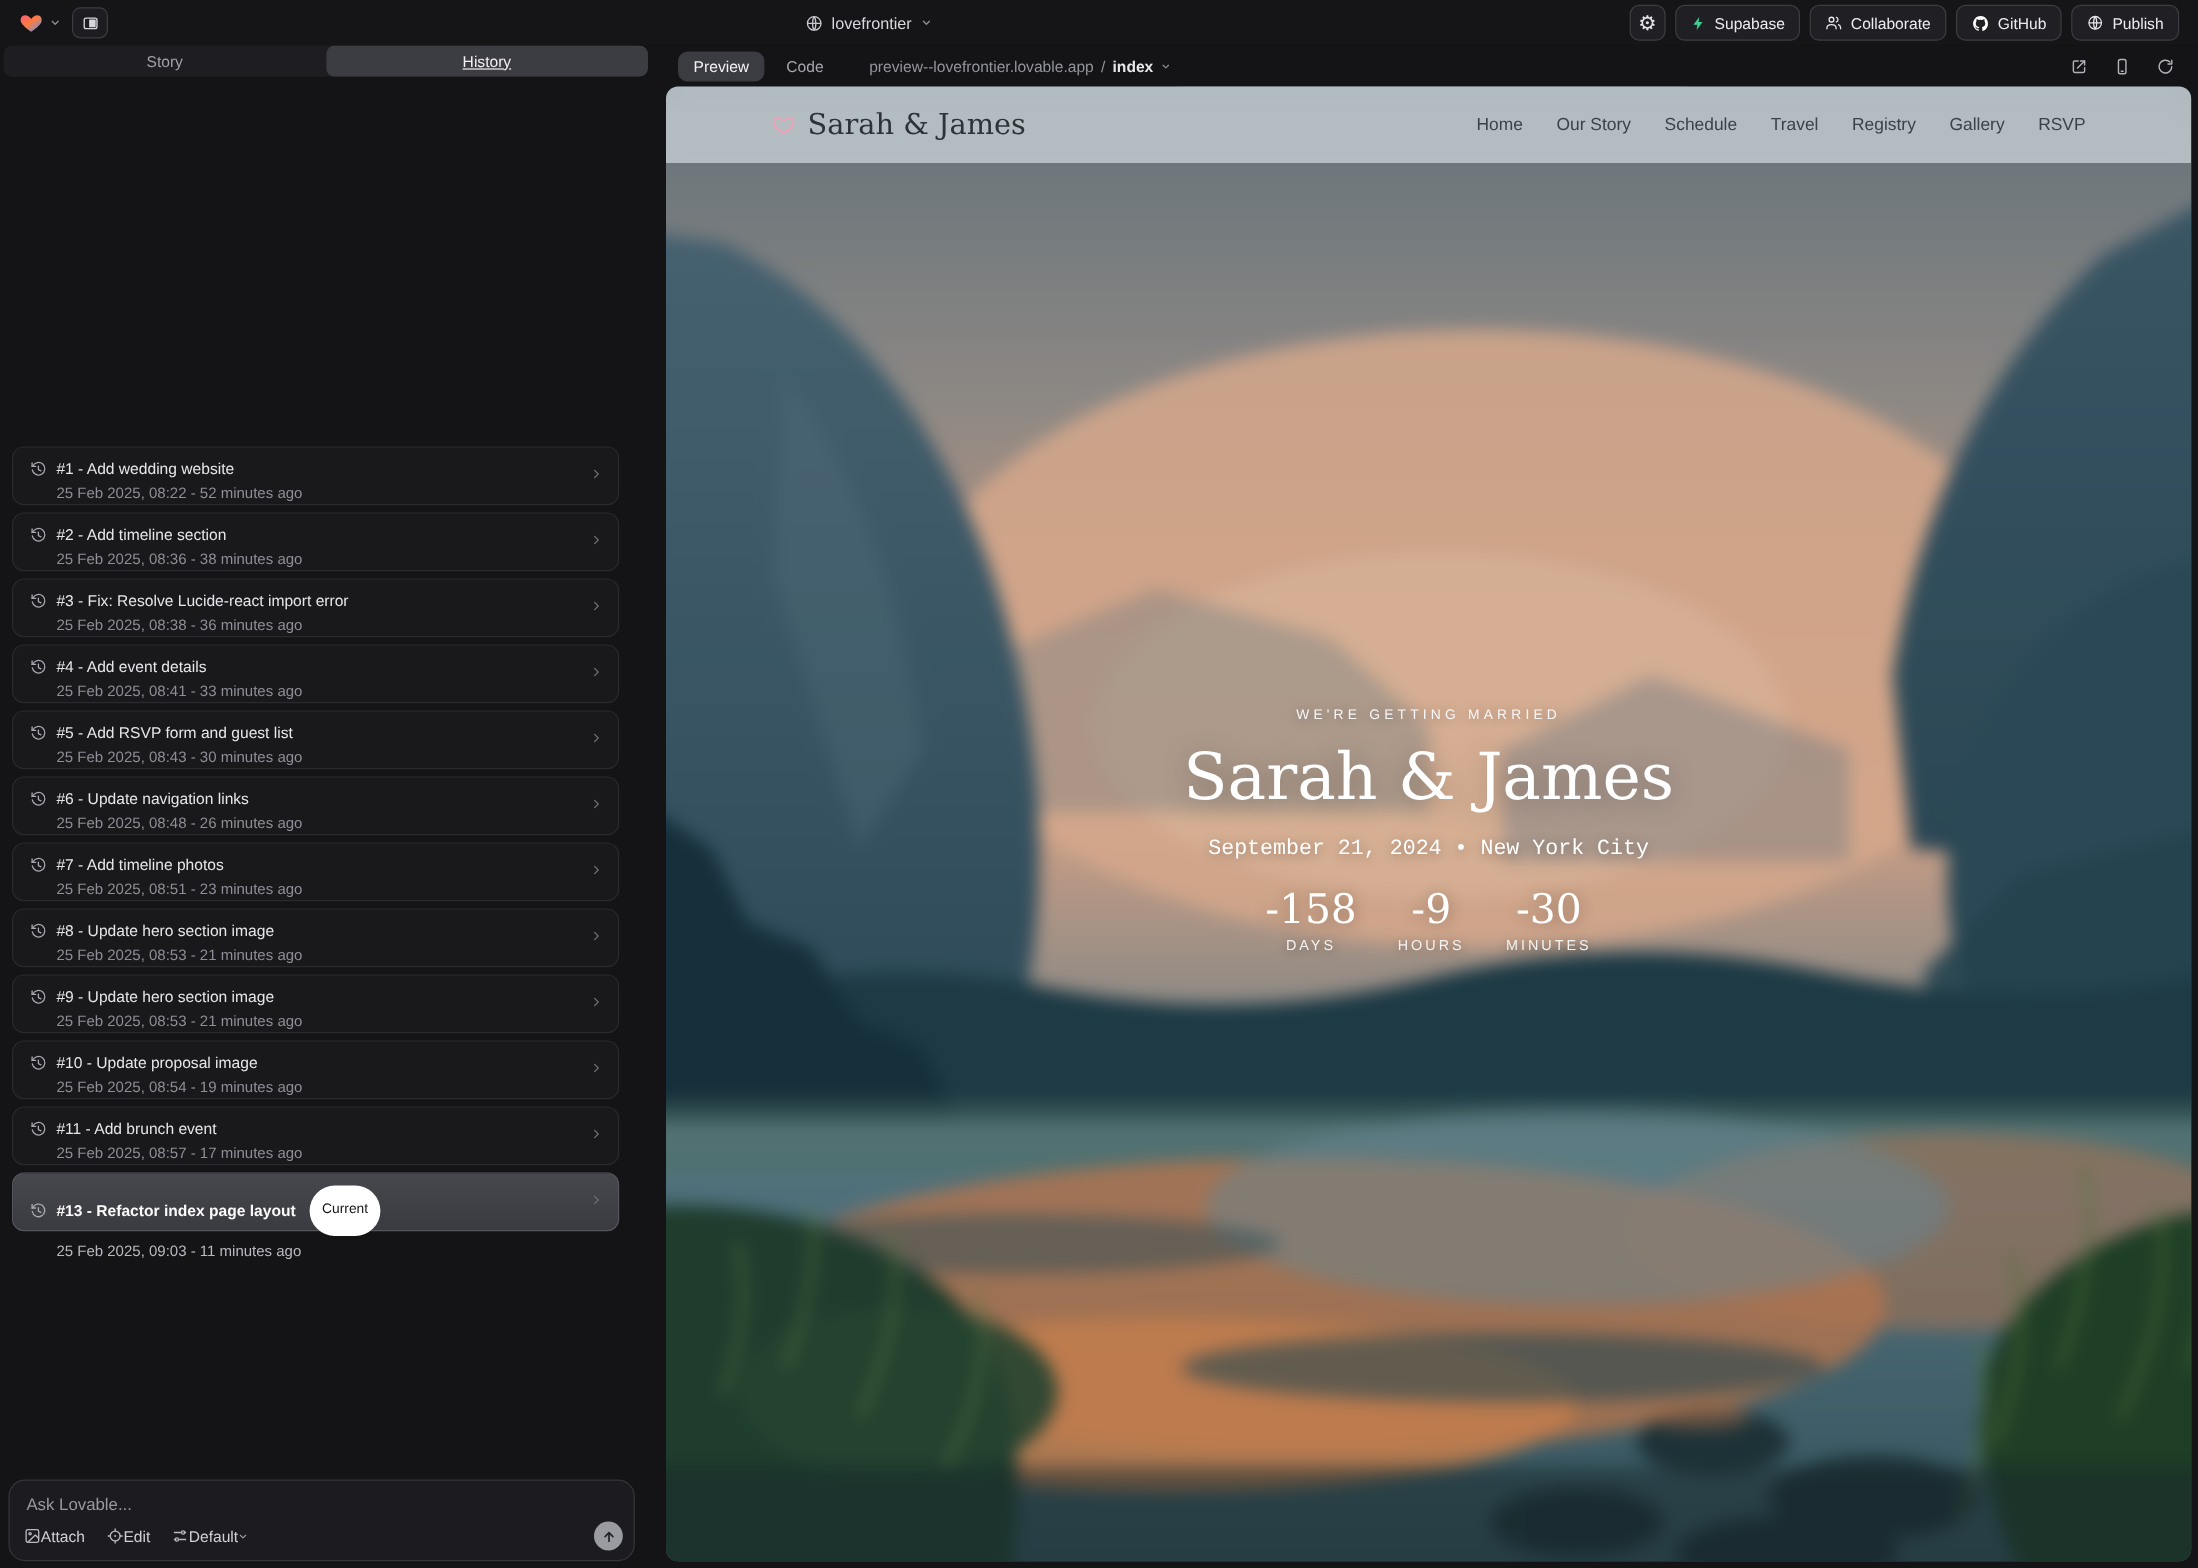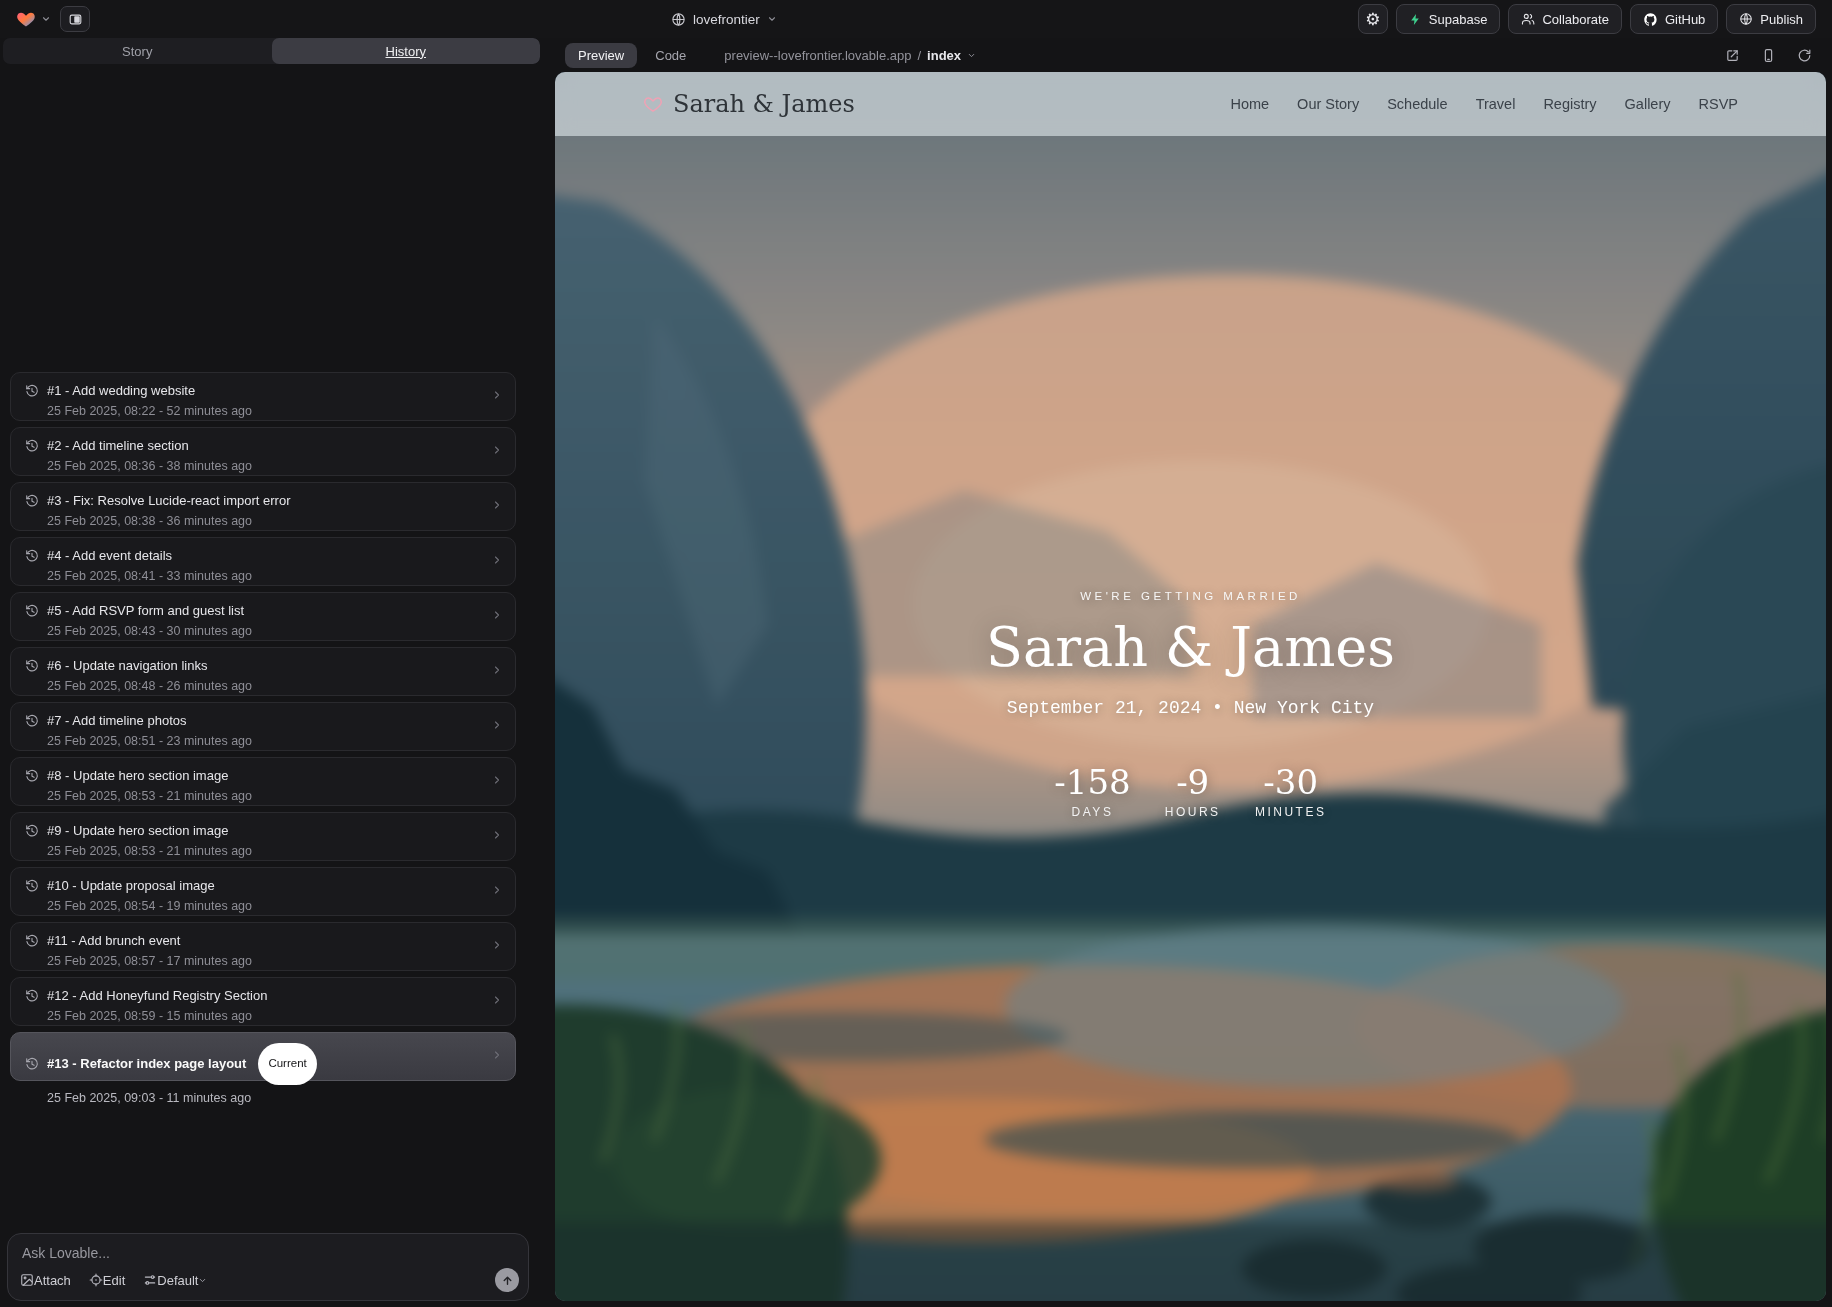--- a/index.html
+++ b/index.html
@@ -67,21 +67,21 @@
   .site-header{position:absolute;top:0;left:0;right:0;height:64px;display:flex;align-items:center;padding:0 88px;box-sizing:border-box;background:rgba(208,216,220,.72);backdrop-filter:blur(10px);z-index:3;}
   .brand{display:flex;align-items:center;gap:10px;font-family:"DejaVu Serif",serif;font-size:24px;color:#2e3338;cursor:pointer;}
   .brand .icon{color:#f0a2b5;}
   .nav{margin-left:auto;display:flex;gap:28px;}
   .nav a{font-size:14.5px;color:#3b424a;text-decoration:none;cursor:pointer;}
 
   .hero{position:absolute;left:0;right:0;top:518px;z-index:2;text-align:center;color:#ffffff;}
   .eyebrow{font-size:11.5px;letter-spacing:3.5px;color:#f7f7f7;text-shadow:0 1px 10px rgba(0,0,0,.35);}
   .hero-title{font-family:"DejaVu Serif",serif;font-size:54px;line-height:1.12;margin-top:16px;font-weight:400;text-shadow:0 2px 24px rgba(0,0,0,.3);}
   .hero-date{font-size:18px;margin-top:20px;text-shadow:0 1px 10px rgba(0,0,0,.35);font-family:Liberation Mono, monospace;}
-  .cd{display:flex;justify-content:center;gap:26px;margin-top:44px;}
+  .cd{display:flex;justify-content:center;gap:26px;margin-top:20px;}
   .cd-col{min-width:72px;}
   .cd-val{font-family:"DejaVu Serif",serif;font-size:34px;line-height:40px;text-shadow:0 1px 12px rgba(0,0,0,.35);}
   .cd-label{font-size:12px;letter-spacing:2.5px;margin-top:3px;color:#f2f2f2;text-shadow:0 1px 8px rgba(0,0,0,.35);}
 </style>
 </head>
 <body>
 
 <div class="topbar">
   <div class="tb-left">
     <div class="logo-menu">
@@ -389,39 +389,20 @@
 
     </div>
     <div class="h-time">25 Feb 2025, 08:57 - 17 minutes ago</div>
     <span class="icon h-chevron">
       <svg width="12" height="12" viewBox="0 0 24 24" fill="none" stroke="currentColor" stroke-width="2.2" stroke-linecap="round" stroke-linejoin="round">
             <path d="M9 6l6 6-6 6"></path>
           </svg>
     </span>
   </div>
 
-  <div class="h-item">
-    <div class="h-row">
-      <span class="icon h-icon">
-        <svg width="14" height="14" viewBox="0 0 24 24" fill="none" stroke="currentColor" stroke-width="1.9" stroke-linecap="round" stroke-linejoin="round">
-              <path d="M3 3v5h5"></path>
-              <path d="M3.3 13a9 9 0 1 0 .6-5.2L3 8"></path>
-              <path d="M12 7.5v5l3.6 1.8"></path>
-            </svg>
-      </span>
-      <span class="h-title">#12 - Add Honeyfund Registry Section</span>
-
-    </div>
-    <div class="h-time">25 Feb 2025, 08:59 - 15 minutes ago</div>
-    <span class="icon h-chevron">
-      <svg width="12" height="12" viewBox="0 0 24 24" fill="none" stroke="currentColor" stroke-width="2.2" stroke-linecap="round" stroke-linejoin="round">
-            <path d="M9 6l6 6-6 6"></path>
-          </svg>
-    </span>
-  </div>
 
   <div class="h-item selected">
     <div class="h-row">
       <span class="icon h-icon">
         <svg width="14" height="14" viewBox="0 0 24 24" fill="none" stroke="currentColor" stroke-width="1.9" stroke-linecap="round" stroke-linejoin="round">
               <path d="M3 3v5h5"></path>
               <path d="M3.3 13a9 9 0 1 0 .6-5.2L3 8"></path>
               <path d="M12 7.5v5l3.6 1.8"></path>
             </svg>
       </span>

